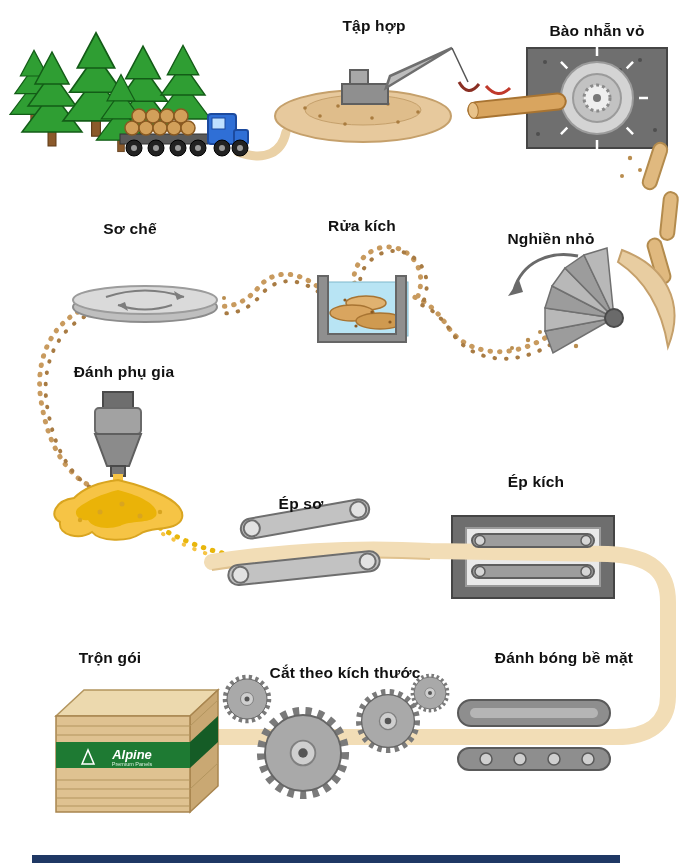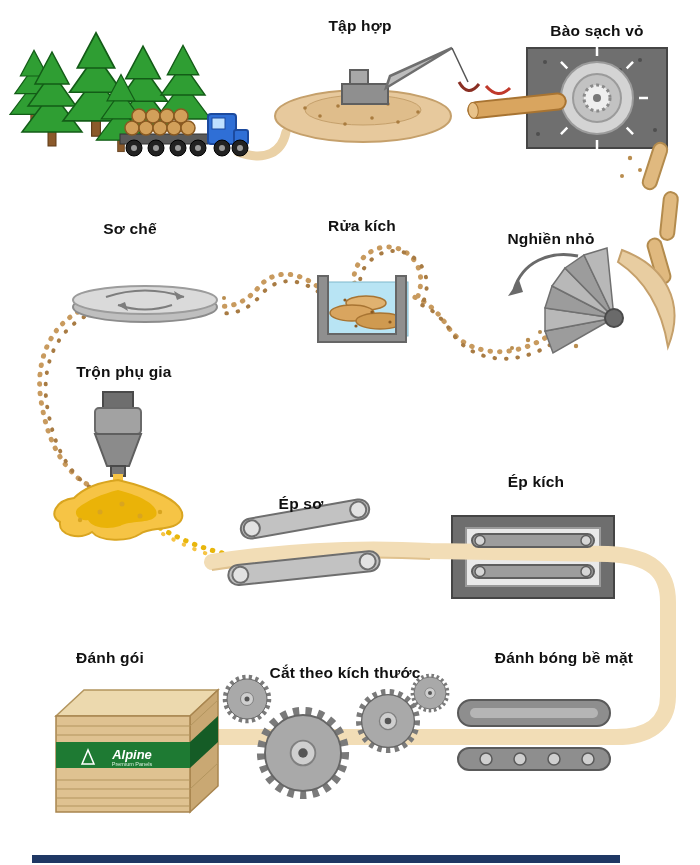--- a/index.html
+++ b/index.html
@@ -300,27 +300,27 @@
           <line x1="152" y1="121" x2="180" y2="95"></line>
     </g>
     <rect x="18" y="74" width="134" height="26" fill="#1e7a33"></rect>
     <polygon points="152,74 180,48 180,74 152,100" fill="#155c26"></polygon>
     <polygon points="44,96 50,82 56,96" fill="none" stroke="#ffffff" stroke-width="1.5"></polygon>
     <text x="94" y="91" font-size="13" font-weight="bold" font-style="italic" fill="#ffffff" text-anchor="middle">Alpine</text>
     <text x="94" y="98" font-size="5.5" fill="#d8f0dd" text-anchor="middle">Premium Panels</text>
   </g>
 </svg>
 
-<div class="step-label" style="left:360px;top:17px">Tập hợp</div>
-<div class="step-label" style="left:597px;top:22px">Bào sạch vỏ</div>
+<div class="step-label" style="left:374px;top:17px">Tập hợp</div>
+<div class="step-label" style="left:597px;top:22px">Bào nhẵn vỏ</div>
 <div class="step-label" style="left:130px;top:220px">Sơ chế</div>
 <div class="step-label" style="left:362px;top:217px">Rửa kích</div>
 <div class="step-label" style="left:551px;top:230px">Nghiền nhỏ</div>
-<div class="step-label" style="left:124px;top:363px">Trộn phụ gia</div>
+<div class="step-label" style="left:124px;top:363px">Đánh phụ gia</div>
 <div class="step-label" style="left:301px;top:495px">Ép sơ</div>
 <div class="step-label" style="left:536px;top:473px">Ép kích</div>
-<div class="step-label" style="left:110px;top:649px">Đánh gói</div>
+<div class="step-label" style="left:110px;top:649px">Trộn gói</div>
 <div class="step-label" style="left:564px;top:649px">Đánh bóng bề mặt</div>
 <div class="step-label" style="left:345px;top:664px">Cắt theo kích thước</div>
 
 <div class="footer-bar"></div>
 
 </div>
 
 </body></html>

